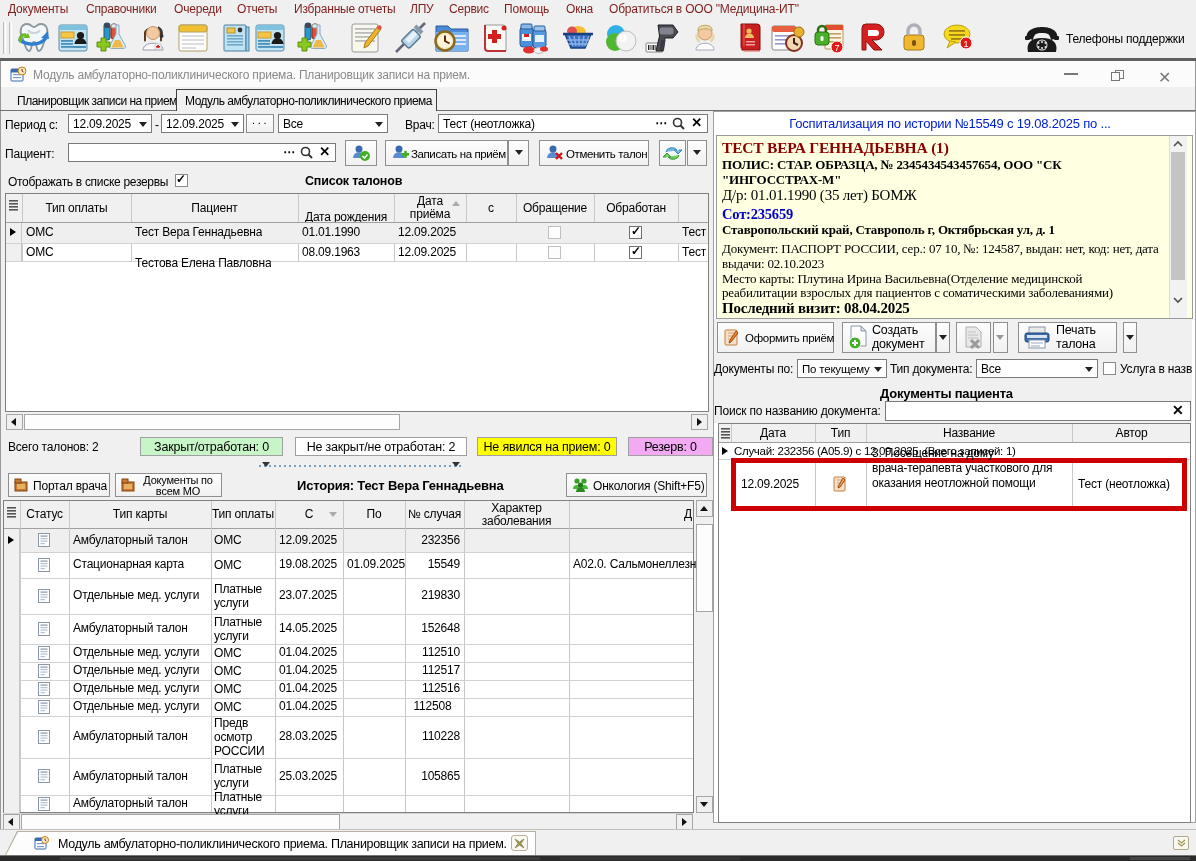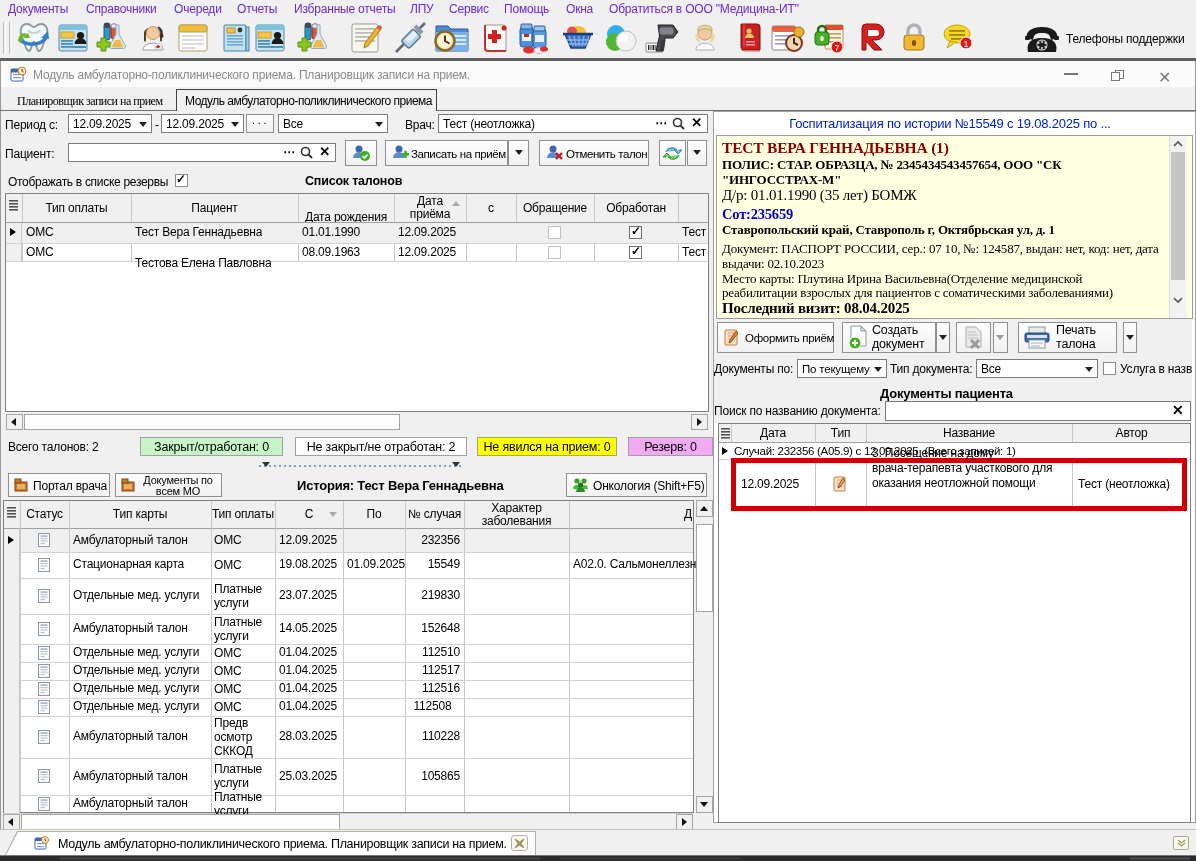--- a/index.html
+++ b/index.html
@@ -11,21 +11,21 @@
 .btn{background:linear-gradient(#fdfdfd,#f1f1f1);border:1px solid #8f8f8f;}
 .sbtn{background:#f0f0f0;border:1px solid #a5a5a5;}
 .sb-thumb{background:#fdfdfd;border:1px solid #a5a5a5;}
 .hdrcell{position:absolute;display:flex;align-items:center;justify-content:center;text-align:center;font-size:12px;line-height:13px;white-space:nowrap;}
 .cell{position:absolute;font-size:12px;white-space:nowrap;overflow:hidden;}
 .vline{position:absolute;width:1px;background:#c8c8c8;}
 .hline{position:absolute;height:1px;background:#d2d2d2;}
 .tri-r{width:0;height:0;border-top:4px solid transparent;border-bottom:4px solid transparent;border-left:6px solid #000;}
 .cb{background:#fff;border:1px solid #8a8a8a;width:13px;height:13px;position:absolute;}
 .chk{position:absolute;font-size:12px;font-weight:bold;top:-3px;left:0px;}
-.menu{position:absolute;top:0;font-size:12px;color:#6d28d9;white-space:nowrap;}
+.menu{position:absolute;top:0;font-size:12px;color:#7f1d1d;white-space:nowrap;}
 </style></head><body>
 
 <div class="a" style="left:0;top:0;width:1196px;height:18px;background:#f0f0f0;"></div>
 <div class="menu" style="left:8px;top:2px;">Документы</div>
 <div class="menu" style="left:86px;top:2px;">Справочники</div>
 <div class="menu" style="left:174px;top:2px;">Очереди</div>
 <div class="menu" style="left:237px;top:2px;">Отчеты</div>
 <div class="menu" style="left:294px;top:2px;">Избранные отчеты</div>
 <div class="menu" style="left:410px;top:2px;">ЛПУ</div>
 <div class="menu" style="left:449px;top:2px;">Сервис</div>
@@ -257,21 +257,21 @@
     <path d="M12 3 v2 l1.5 1" stroke="#803010" fill="none"></path>
   </svg>
 <div class="a" style="left:33px;top:68px;font-size:12px;color:#8a8a8a;white-space:nowrap;">Модуль амбулаторно-поликлинического приема. Планировщик записи на прием.</div>
 <div class="a" style="left:1064px;top:73px;width:14px;height:2px;background:#777;"></div>
 <div class="a" style="left:1112px;top:70px;width:9px;height:9px;border:1.5px solid #777;background:#fbfbfb;margin-left:3px;"></div>
 <div class="a" style="left:1111px;top:72px;width:9px;height:9px;border:1.5px solid #777;background:#fbfbfb;"></div>
 <div class="a" style="left:1158px;top:68px;font-size:16px;color:#777;">✕</div>
 <div class="a" style="left:0;top:87px;width:1196px;height:24px;background:#f0f0f0;border-left:1px solid #999;border-right:1px solid #999;"></div>
 <div class="a" style="left:0;top:110px;width:176px;height:1px;background:#707070;"></div>
 <div class="a" style="left:437px;top:110px;width:759px;height:1px;background:#707070;"></div>
-<div class="a" style="left:17px;top:94px;font-size:12px;letter-spacing:-0.5px;white-space:nowrap;font-family:Liberation Serif, serif;">Планировщик записи на прием</div>
+<div class="a" style="left:17px;top:94px;font-size:12px;letter-spacing:-0.5px;white-space:nowrap;">Планировщик записи на прием</div>
 <div class="a" style="left:176px;top:89px;width:261px;height:22px;background:#f0f0f0;border:1px solid #404040;border-bottom:none;"></div>
 <div class="a" style="left:185px;top:94px;font-size:12px;letter-spacing:-0.5px;white-space:nowrap;">Модуль амбулаторно-поликлинического приема</div>
 <div class="a" style="left:0;top:111px;width:713px;height:718px;background:#f0f0f0;border-left:1px solid #999;"></div>
 <div class="a" style="left:5px;top:118px;font-size:12px;white-space:nowrap;">Период с:</div>
 <div class="a combo" style="left:68px;top:114px;width:84px;height:19px;">
     <span class="tx" style="font-size:12px;">12.09.2025</span>
     <span class="arr"></span>
   </div>
 <div class="a" style="left:155px;top:118px;font-size:12px;white-space:nowrap;">-</div>
 <div class="a combo" style="left:161px;top:114px;width:83px;height:19px;">
@@ -576,21 +576,21 @@
 <svg class="a" style="left:38px;top:730px;" width="12" height="14" viewBox="0 0 12 14">
     <rect x="0.5" y="0.5" width="11" height="13" fill="#fdfdfd" stroke="#8a97a8"></rect>
     <rect x="2.5" y="2.5" width="7" height="1.2" fill="#8a97a8"></rect>
     <rect x="2.5" y="5" width="7" height="1.2" fill="#b8c2d0"></rect>
     <rect x="2.5" y="7.5" width="7" height="1.2" fill="#b8c2d0"></rect>
     <rect x="2.5" y="10" width="4.5" height="1.2" fill="#b8c2d0"></rect>
   </svg>
 <div class="cell" style="left:73px;top:729px;width:138px;">Амбулаторный талон</div>
 <div class="cell" style="left:214px;top:716px;">Предв</div>
 <div class="cell" style="left:214px;top:730px;">осмотр</div>
-<div class="cell" style="left:214px;top:744px;">СККОД</div>
+<div class="cell" style="left:214px;top:744px;">РОССИИ</div>
 <div class="cell" style="left:279px;top:729px;">28.03.2025</div>
 <div class="cell" style="left:405px;top:729px;width:55px;text-align:right;">110228</div>
 <div class="a" style="left:4px;top:758px;width:16px;height:37px;background:#f0f0f0;border-right:1px solid #c8c8c8;"></div>
 <div class="hline" style="left:4px;top:795px;width:689px;"></div>
 <svg class="a" style="left:38px;top:769px;" width="12" height="14" viewBox="0 0 12 14">
     <rect x="0.5" y="0.5" width="11" height="13" fill="#fdfdfd" stroke="#8a97a8"></rect>
     <rect x="2.5" y="2.5" width="7" height="1.2" fill="#8a97a8"></rect>
     <rect x="2.5" y="5" width="7" height="1.2" fill="#b8c2d0"></rect>
     <rect x="2.5" y="7.5" width="7" height="1.2" fill="#b8c2d0"></rect>
     <rect x="2.5" y="10" width="4.5" height="1.2" fill="#b8c2d0"></rect>

